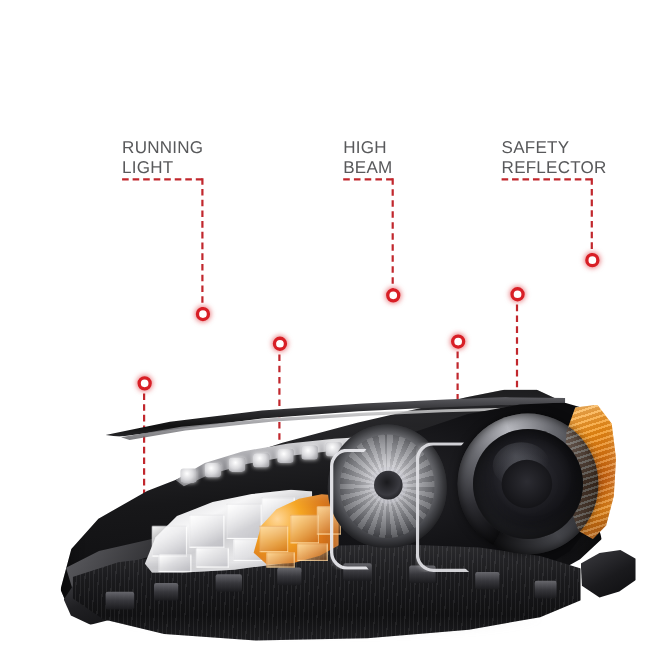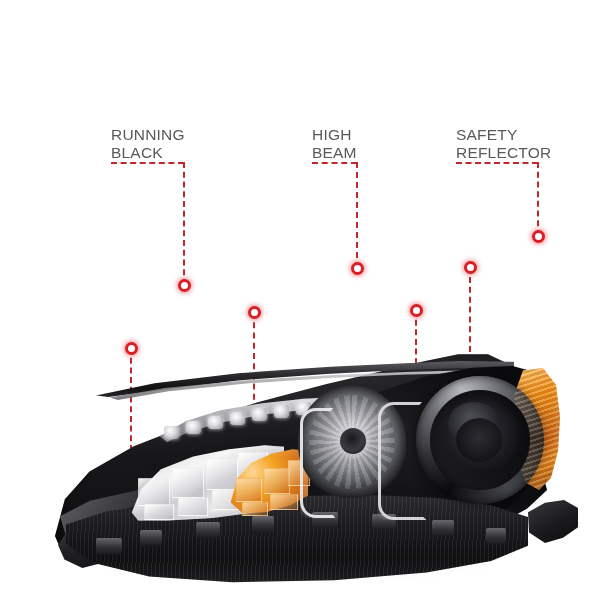--- a/index.html
+++ b/index.html
@@ -359,21 +359,21 @@
         <div class="tab" style="left: 252px; top: 346px; width: 22px;"></div>
         <div class="tab" style="left: 312px; top: 342px; width: 26px;"></div>
         <div class="tab" style="left: 372px; top: 344px; width: 24px;"></div>
         <div class="tab" style="left: 432px; top: 350px; width: 22px;"></div>
         <div class="tab" style="left: 486px; top: 358px; width: 20px;"></div>
       </div>
   </div>
 
   <div id="callout-layer">
       <div class="label l-left" style="left: 111px; top: 126px; width: 170px;">RUNNING
-BLACK</div>
+LIGHT</div>
       <div class="lead-h" style="left: 111px; top: 162px; width: 73px;"></div>
       <div class="lead-v" style="left: 183px; top: 162px; height: 123px;"></div>
       <div class="dot" style="left: 184px; top: 285px;"></div>
       <div class="label l-left" style="left: 312px; top: 126px; width: 170px;">HIGH
 BEAM</div>
       <div class="lead-h" style="left: 312px; top: 162px; width: 45px;"></div>
       <div class="lead-v" style="left: 356px; top: 162px; height: 106px;"></div>
       <div class="dot" style="left: 357px; top: 268px;"></div>
       <div class="label l-left" style="left: 456px; top: 126px; width: 170px;">SAFETY
 REFLECTOR</div>

